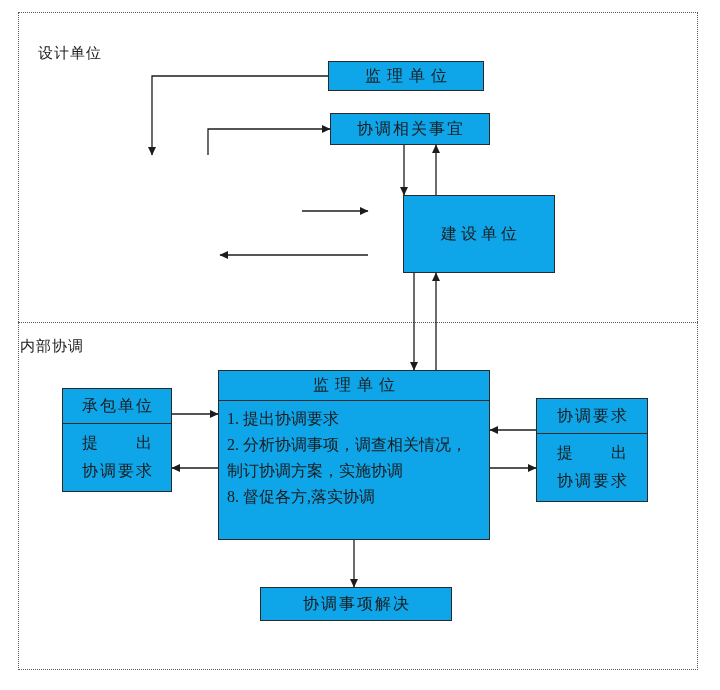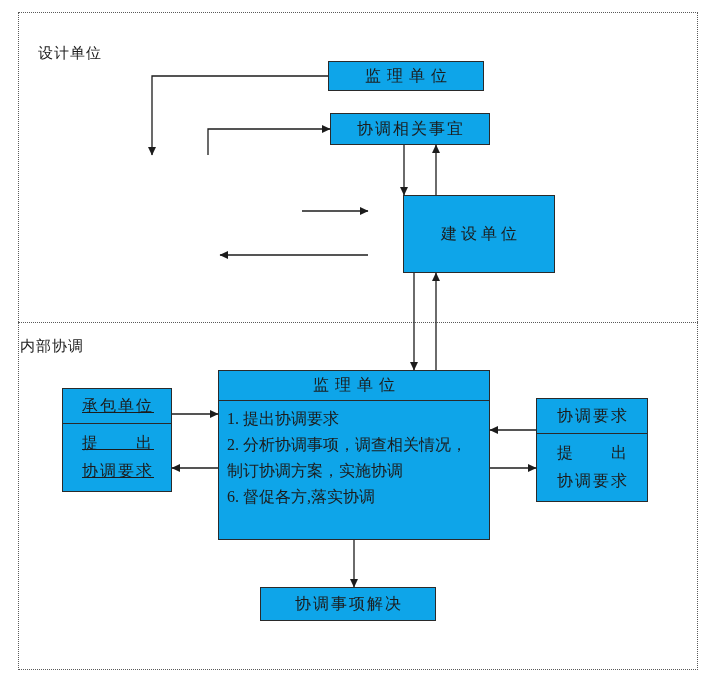--- a/index.html
+++ b/index.html
@@ -59,46 +59,46 @@
 
   <div class="box cell" style="left:330px; top:113px; width:160px; height:32px;">
     <span class="ls2">协调相关事宜</span>
   </div>
 
 
   <div class="box two-row" style="left:368px; top:195px; width:152px; height:78px;margin-left:35px;">
     <div class="row ls4">建设单位</div>
   </div>
 
-  <div class="box side-box" style="left:62px; top:388px; width:110px; height:104px;text-decoration:underline;">
+  <div class="box side-box" style="left:62px; top:388px; width:110px; height:104px;">
     <div class="side-title">承包单位</div>
     <div class="side-body">
       <div class="ln">提　　出</div>
       <div class="ln">协调要求</div>
     </div>
   </div>
 
   <div class="box center-box" style="left:218px; top:370px; width:272px; height:170px;">
     <div class="center-title">监理单位</div>
     <div class="center-body">
       <div>1. 提出协调要求</div>
       <div>2. 分析协调事项，调查相关情况，制订协调方案，实施协调</div>
-      <div>6. 督促各方,落实协调</div>
+      <div>8. 督促各方,落实协调</div>
     </div>
   </div>
 
   <div class="box side-box" style="left:536px; top:398px; width:112px; height:104px;">
     <div class="side-title">协调要求</div>
     <div class="side-body">
       <div class="ln">提　　出</div>
       <div class="ln">协调要求</div>
     </div>
   </div>
 
-  <div class="box cell" style="left:260px; top:587px; width:176px; height:34px;">
+  <div class="box cell" style="left:260px; top:587px; width:192px; height:34px;">
     <span class="ls2">协调事项解决</span>
   </div>
 
   <svg class="arrows" width="720" height="690" viewBox="0 0 720 690">
     <defs>
       <marker id="ah" markerWidth="10" markerHeight="9" refX="8" refY="4" orient="auto" markerUnits="userSpaceOnUse">
         <path d="M0,0 L8.5,4 L0,8 Z" fill="#1c1c1c"></path>
       </marker>
     </defs>
 

